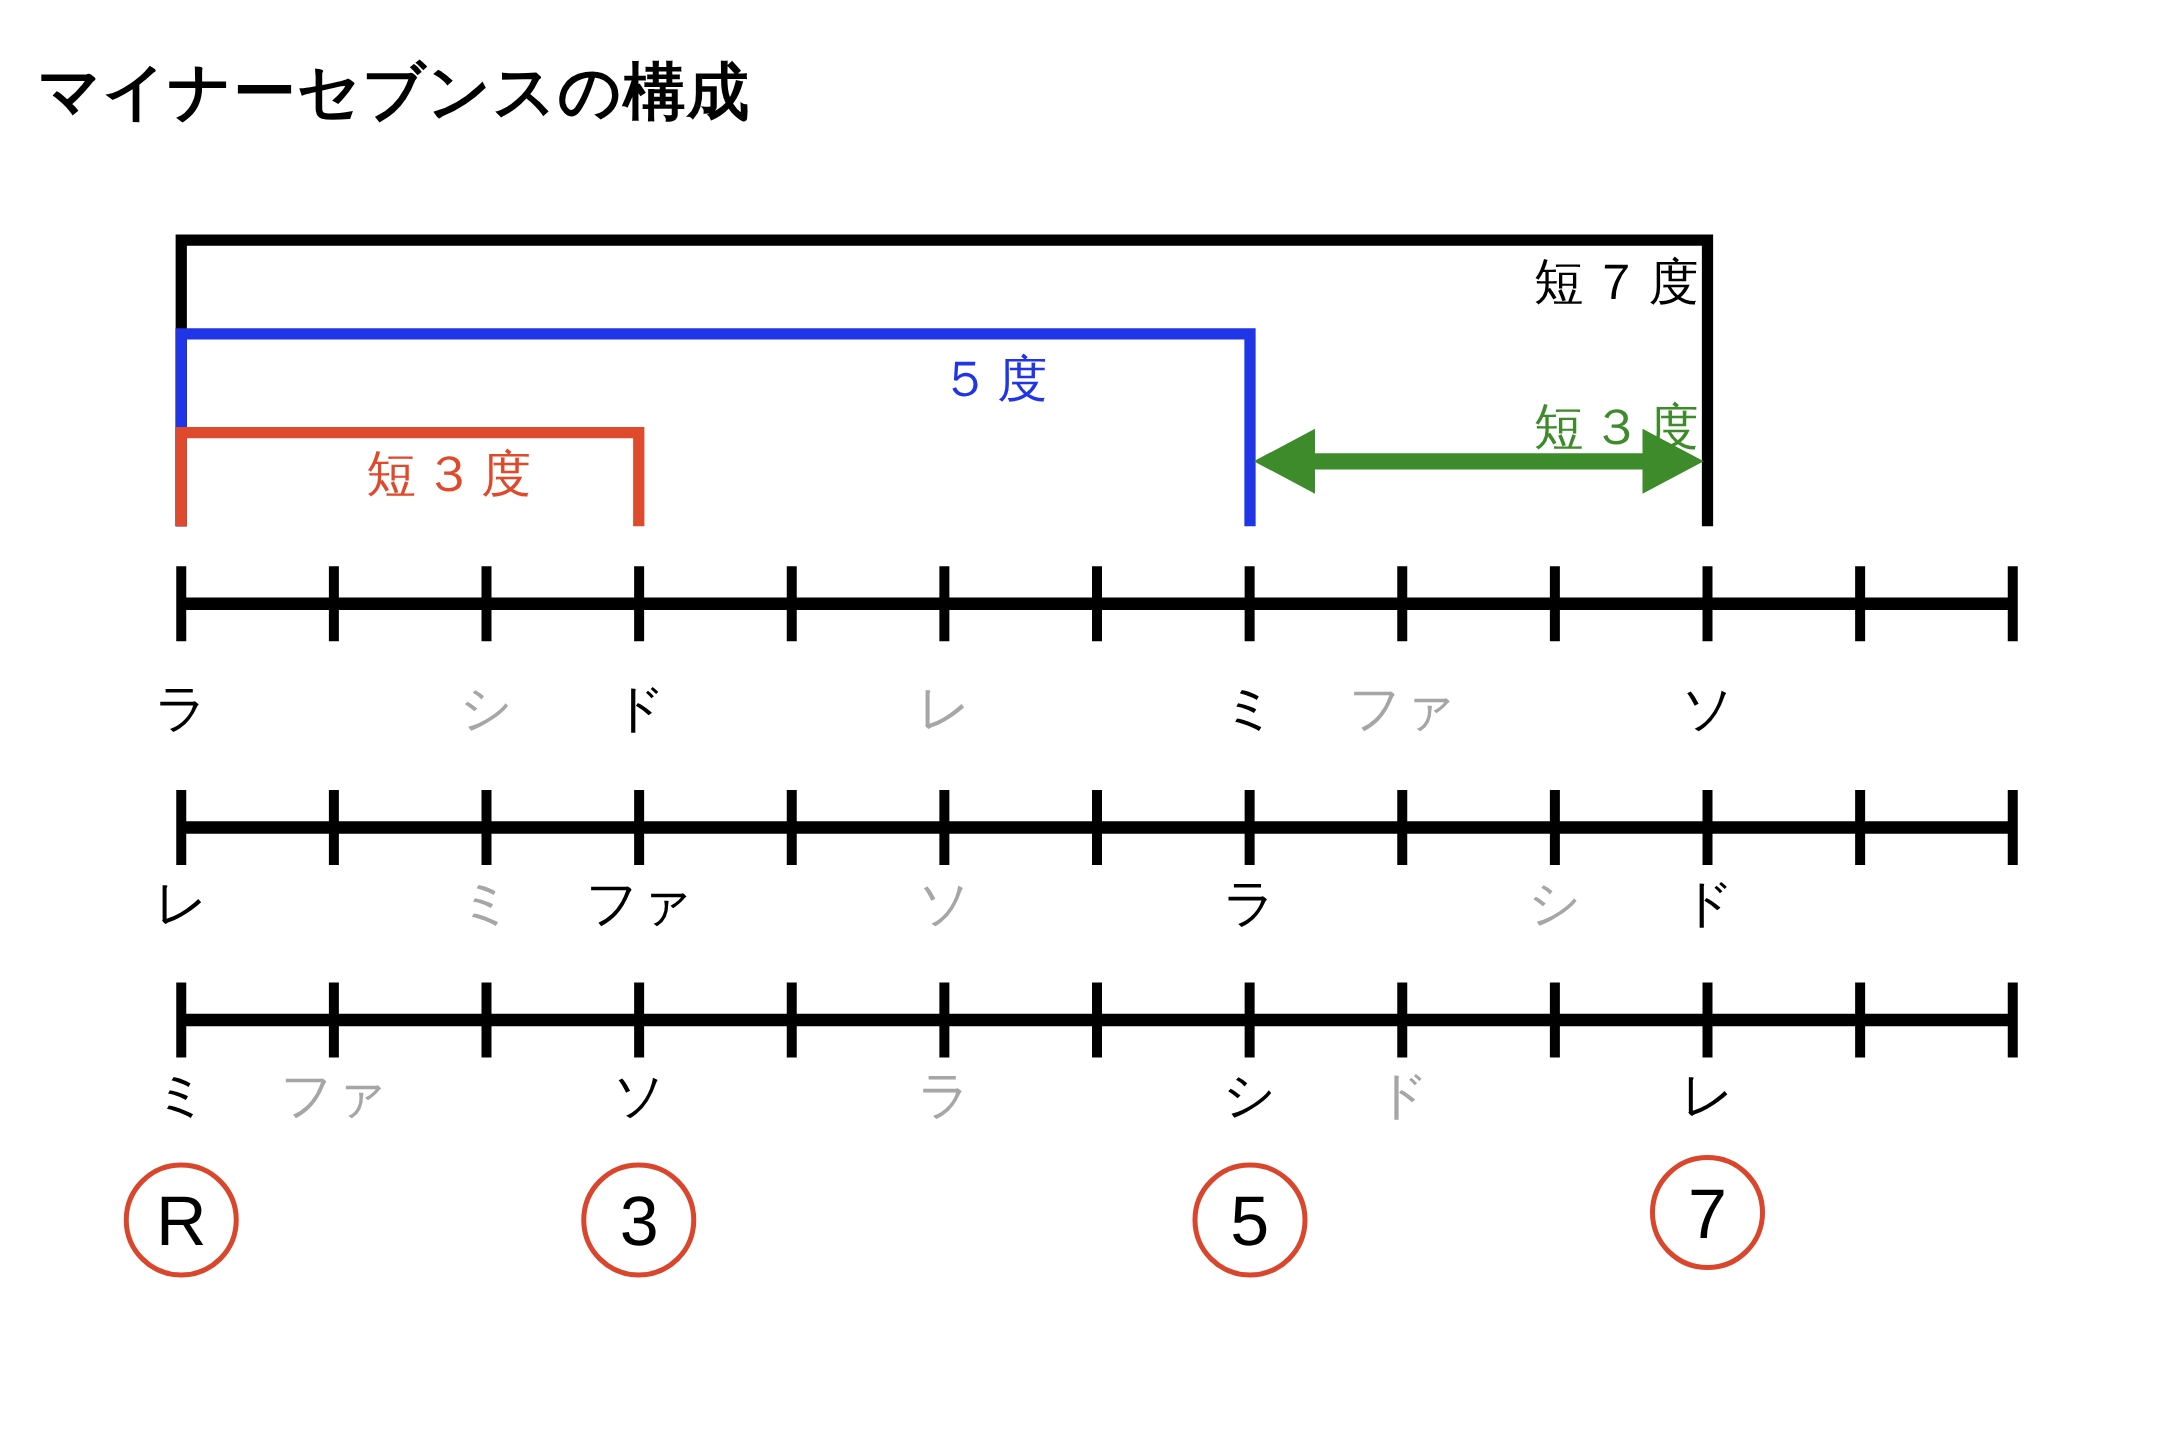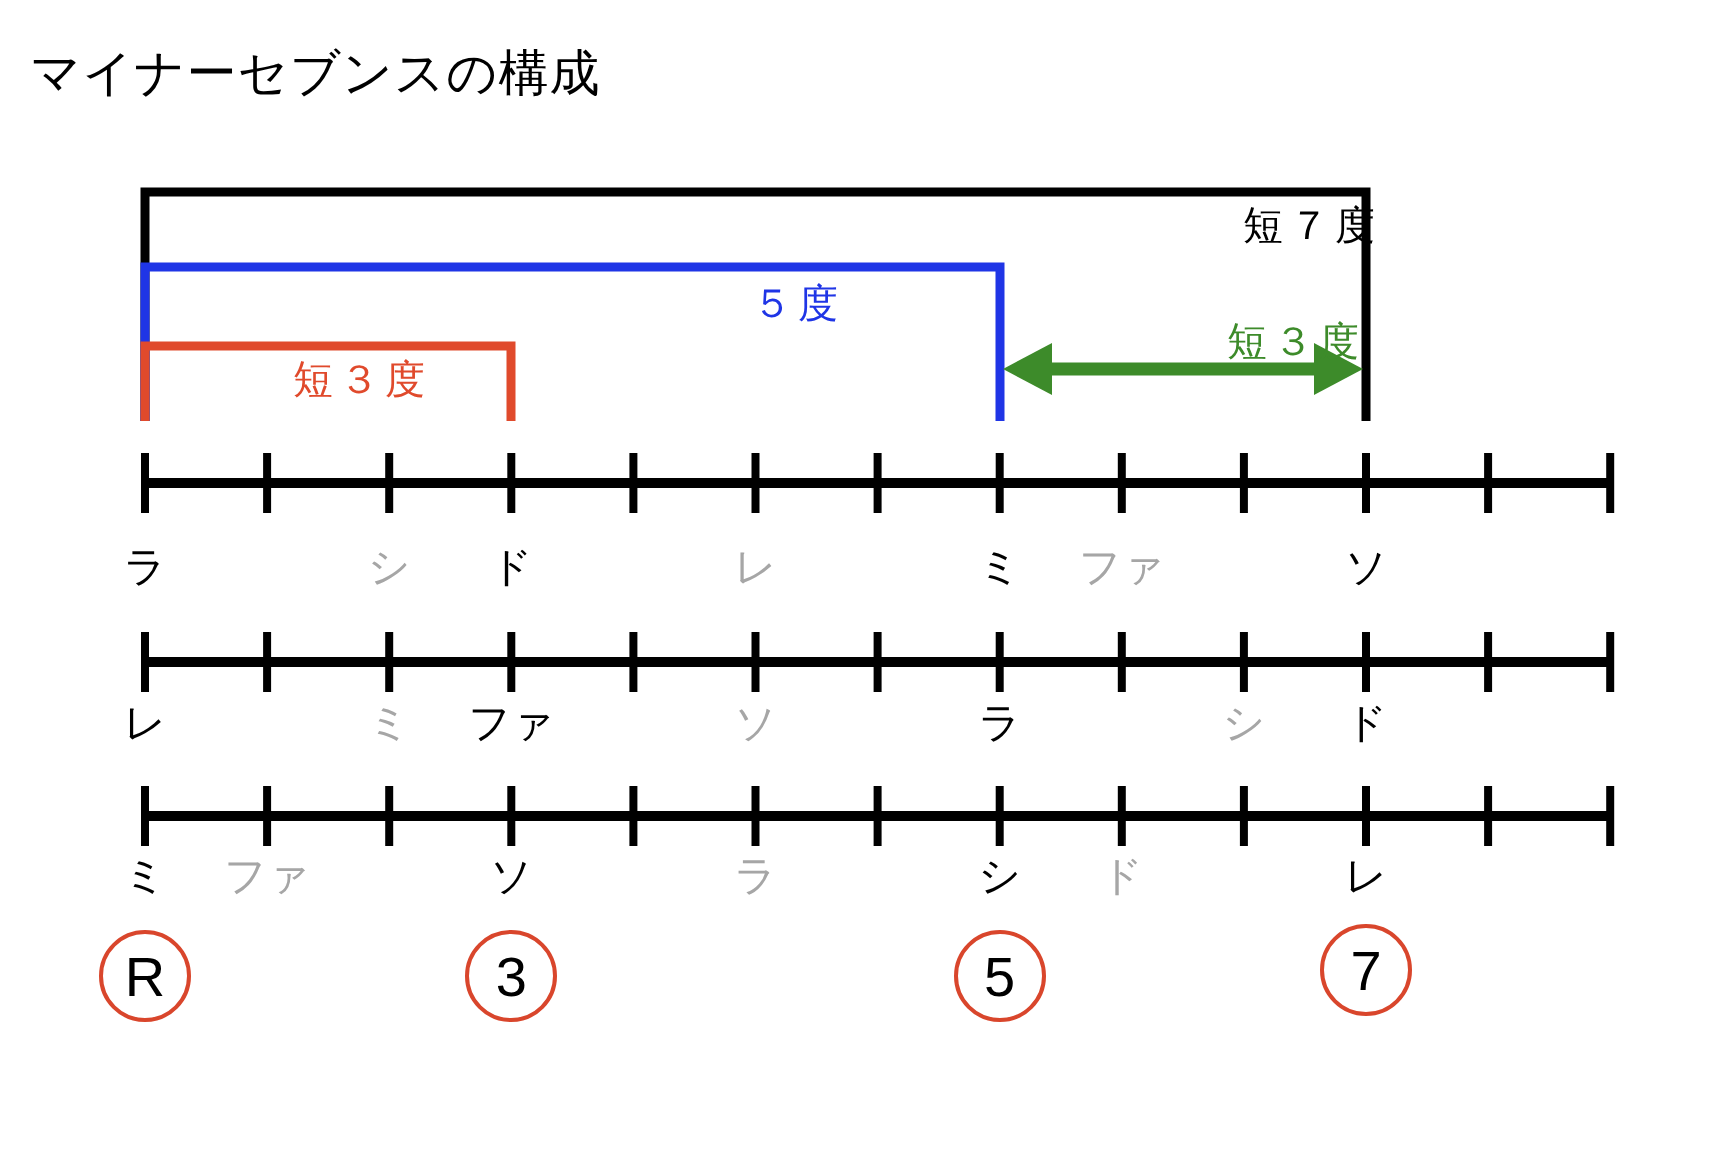--- a/index.html
+++ b/index.html
@@ -1,19 +1,19 @@
 <!DOCTYPE html>
 <html><head>
 <meta charset="utf-8">
 <style>
   html, body { margin:0; padding:0; background:#ffffff; }
   body { width:1726px; height:1160px; position:relative; overflow:hidden;
          font-family:"DejaVu Sans", "Liberation Sans", sans-serif; }
   .title { position:absolute; left:30px; top:40px; font-size:50px; color:#000;
-           letter-spacing:1px; white-space:nowrap; }
+           letter-spacing:1px; white-space:nowrap;font-weight:bold; }
   svg.diagram { position:absolute; left:0; top:0; }
   .lbl { position:absolute; transform:translateX(-50%); white-space:nowrap; }
   .interval-label { font-size:40px; letter-spacing:6px; }
   .note { font-size:42px; line-height:1; }
   .note.chord { color:#000000; }
   .note.other { color:#a6a6a6; }
   .degree { position:absolute; width:92px; height:92px; border:4px solid #d9462c;
             border-radius:50%; box-sizing:border-box; transform:translateX(-50%);
             display:flex; align-items:center; justify-content:center;
             font-size:56px; color:#000; font-family:"Liberation Sans", sans-serif; }
@@ -88,21 +88,21 @@
         <line x1="999.6999999999999" x2="999.6999999999999" y1="786" y2="846" stroke="#000" stroke-width="8"></line>
         <line x1="1121.8" x2="1121.8" y1="786" y2="846" stroke="#000" stroke-width="8"></line>
         <line x1="1243.8999999999999" x2="1243.8999999999999" y1="786" y2="846" stroke="#000" stroke-width="8"></line>
         <line x1="1366" x2="1366" y1="786" y2="846" stroke="#000" stroke-width="8"></line>
         <line x1="1488.1" x2="1488.1" y1="786" y2="846" stroke="#000" stroke-width="8"></line>
         <line x1="1610.1999999999998" x2="1610.1999999999998" y1="786" y2="846" stroke="#000" stroke-width="8"></line>
       </g>
     </g>
 </svg>
 
-<div class="lbl interval-label" style="left:1296px; top:198px; color:#000000;margin-left:16px;">短７度</div>
+<div class="lbl interval-label" style="left:1296px; top:198px; color:#000000;">短７度</div>
 <div class="lbl interval-label" style="left:785px; top:276px; color:#1f35e6;margin-left:13px;">５度</div>
 <div class="lbl interval-label" style="left:362px; top:352px; color:#e04a2c;">短３度</div>
 <div class="lbl interval-label" style="left:1296px; top:314px; color:#3d8b2a;">短３度</div>
 
 <div id="row-0">
     <div class="lbl note chord" style="left: 145px; top: 546px;">ラ</div>
     <div class="lbl note other" style="left: 389.2px; top: 546px;">シ</div>
     <div class="lbl note chord" style="left: 511.3px; top: 546px;">ド</div>
     <div class="lbl note other" style="left: 755.5px; top: 546px;">レ</div>
     <div class="lbl note chord" style="left: 999.7px; top: 546px;">ミ</div>

